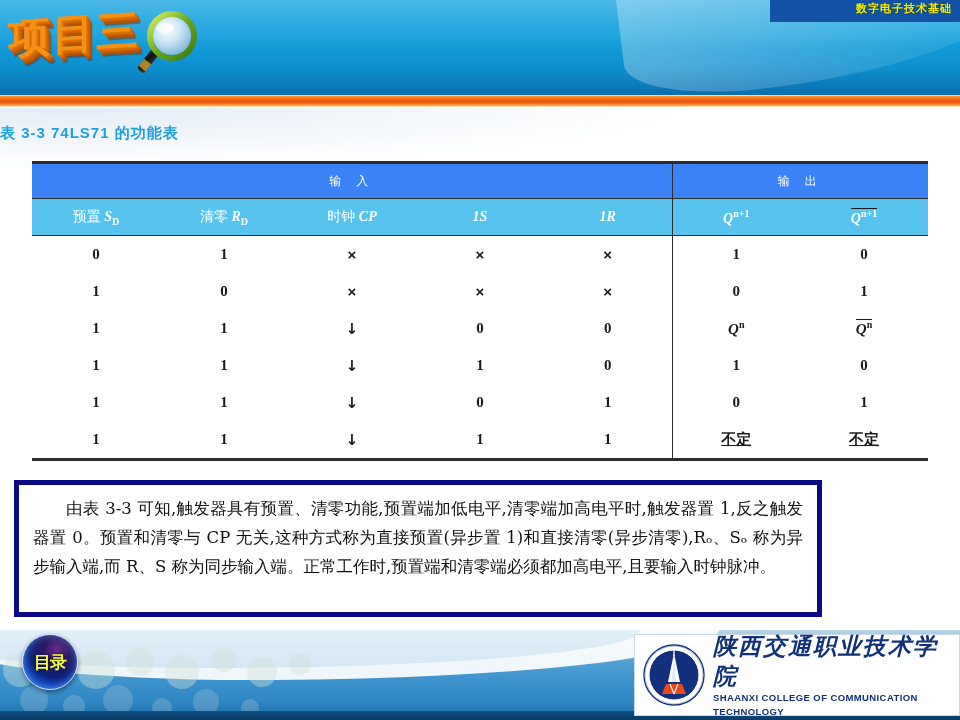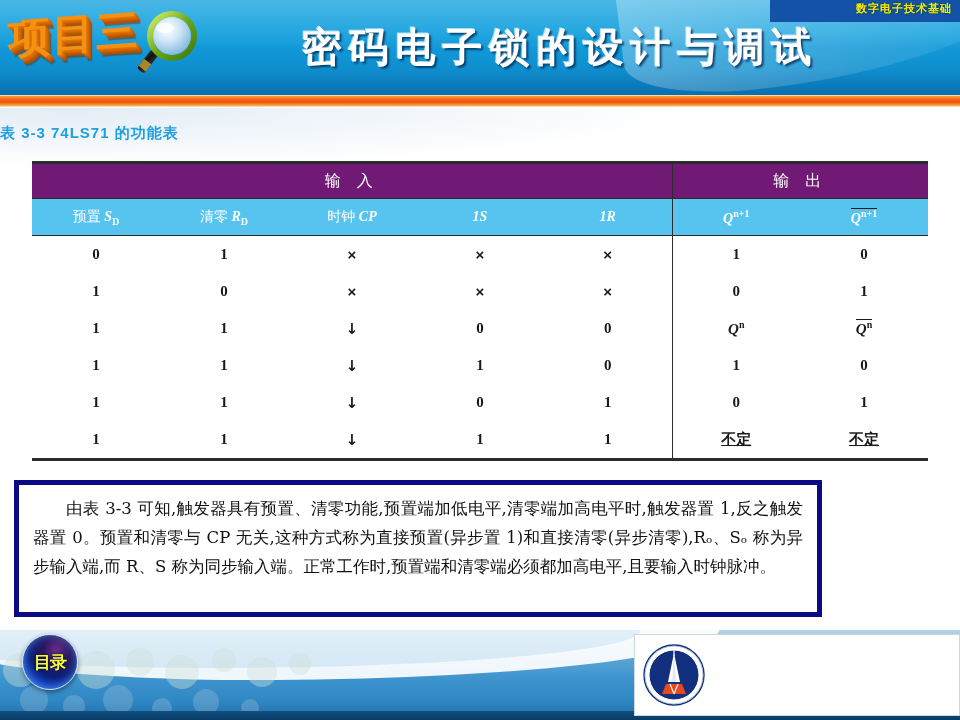--- a/index.html
+++ b/index.html
@@ -142,23 +142,23 @@
   
   .func-table {
     position: absolute;
     left: 32px; top: 53px;
     width: 896px;
     border-collapse: collapse;
     table-layout: fixed;
     font-family: "Liberation Serif", serif;
   }
   .func-table .grp-row th {
-    background: #701a75;
+    background: #3b82f6;
     color: #ffffff;
-    font-size: 16px;
+    font-size: 12px;
     font-weight: normal;
     letter-spacing: 6px;
     height: 32px;
     border-top: 3px solid #2c2c2c;
     border-bottom: 1.5px solid #2c2c2c;
   }
   .func-table .sub-row th {
     background: #56c4ef;
     color: #ffffff;
     font-size: 14px;
@@ -336,21 +336,20 @@
     </defs>
     <g transform="rotate(38 42 26)">
       <rect x="38" y="26" width="9" height="44" rx="3" fill="url(#handleg)"></rect>
       <rect x="38" y="58" width="9" height="9" fill="#c9a227" opacity=".8"></rect>
     </g>
     <circle cx="47" cy="26" r="22" fill="none" stroke="url(#ringg)" stroke-width="6"></circle>
     <circle cx="47" cy="26" r="19" fill="url(#lensg)"></circle>
     <ellipse cx="40" cy="18" rx="9" ry="5" fill="#ffffff" opacity=".75"></ellipse>
   </svg>
 
-  <div class="header-title">密码电子锁的设计与调试</div>
 </div>
 <div class="orange-bar"></div>
 
 <div class="slide-body">
   <div class="body-ghost"></div>
 
   <div class="table-caption">表 3-3    74LS71 的功能表</div>
 
   <table class="func-table">
     <thead>
@@ -475,16 +474,20 @@
       <circle cx="31" cy="31" r="30" fill="#ffffff" stroke="#11307a" stroke-width="1.4"></circle>
       <circle cx="31" cy="31" r="25" fill="#13307f"></circle>
       <circle cx="31" cy="31" r="25" fill="none" stroke="#ffffff" stroke-width="1"></circle>
       <path d="M31 9 L37 38 L25 38 Z" fill="#ffffff"></path>
       <path d="M31 9 L33 38 L29 38 Z" fill="#dfe9ff"></path>
       <path d="M23 40 L39 40 L43 50 L19 50 Z" fill="#e8491d"></path>
       <path d="M27 40 L31 50 M35 40 L31 50" stroke="#ffffff" stroke-width="1.1"></path>
       <path d="M31 6 L31 12" stroke="#ffffff" stroke-width="1.2"></path>
       <circle cx="31" cy="31" r="29" fill="none" stroke="#8aa2c8" stroke-width=".7"></circle>
     </svg>
+    <div class="school-names">
+      <div class="school-cn">陕西交通职业技术学院</div>
+      <div class="school-en">SHAANXI COLLEGE OF COMMUNICATION TECHNOLOGY</div>
+    </div>
   </div>
 
   <div class="footer-dark"></div>
 </div>
 
 </body></html>

